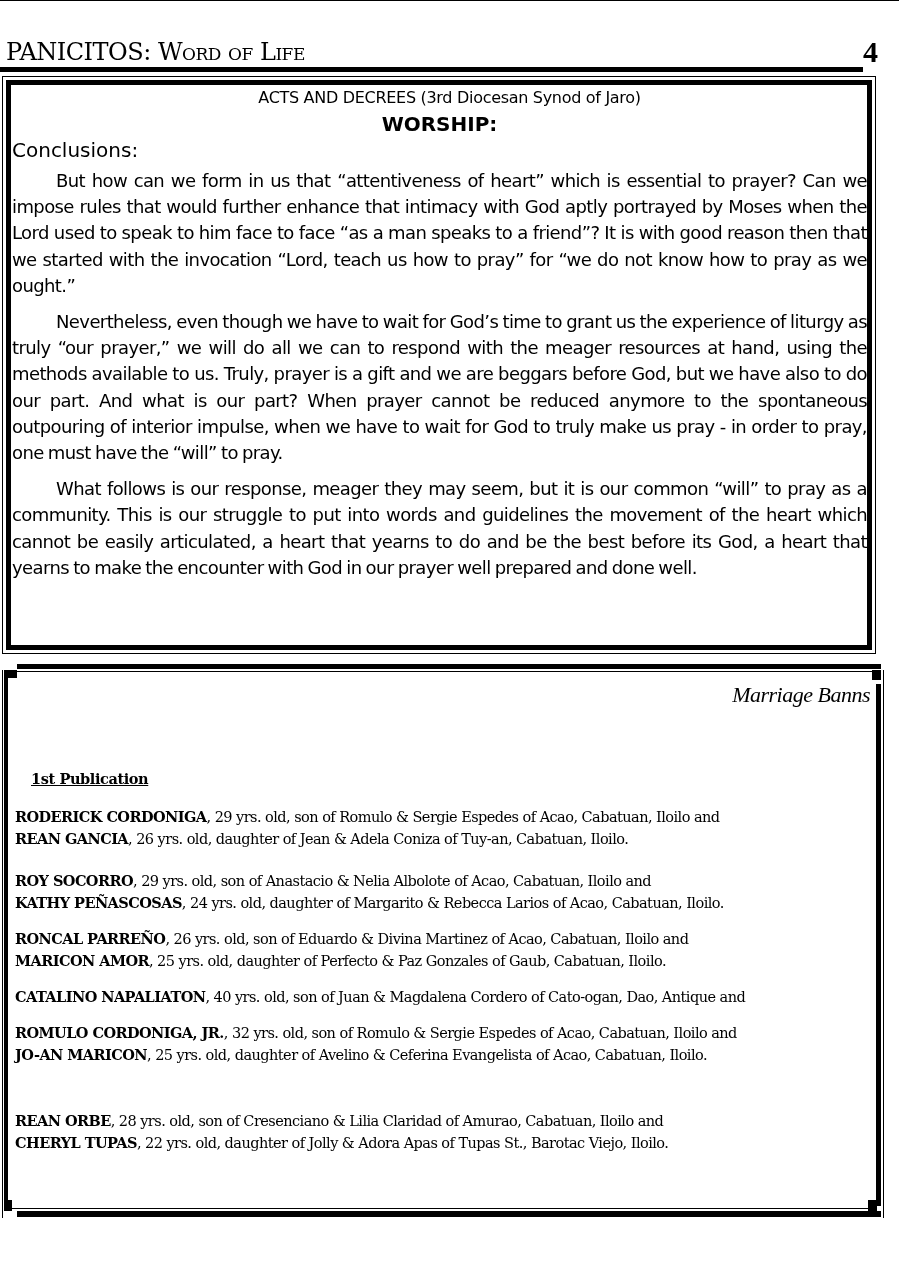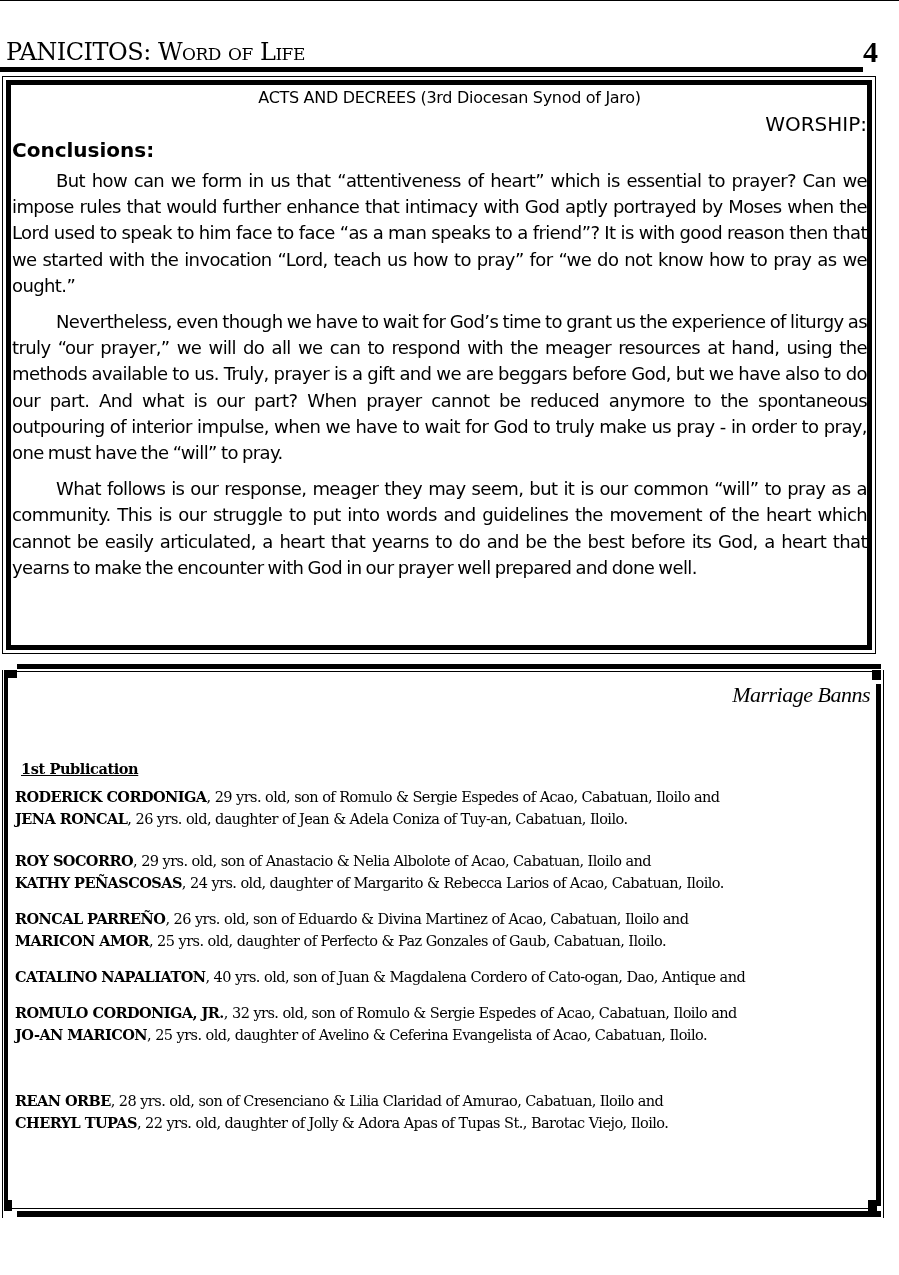--- a/index.html
+++ b/index.html
@@ -81,30 +81,30 @@
     .acts-heading {
       text-align: center;
       font-family: "DejaVu Sans", sans-serif;
       font-size: 16px;
       letter-spacing: -0.3px;
       line-height: 24px;
       margin: 0;
       padding-left: 20px;
     }
     .worship-heading {
-      text-align: right;
+      text-align: center;
+      font-family: "DejaVu Sans", sans-serif;
+      font-weight: bold;
+      font-size: 20px;
+      line-height: 28px;
+      margin: 0;
+    }
+    .conclusions-heading {
       font-family: "DejaVu Sans", sans-serif;
       font-weight: normal;
-      font-size: 20px;
-      line-height: 28px;
-      margin: 0;
-    }
-    .conclusions-heading {
-      font-family: "DejaVu Sans", sans-serif;
-      font-weight: bold;
       font-size: 20px;
       line-height: 24px;
       margin: 0;
     }
     .para {
       font-family: "DejaVu Sans", sans-serif;
       font-size: 18px;
       letter-spacing: -0.6px;
       word-spacing: -1px;
       line-height: 26.2px;
@@ -202,21 +202,21 @@
       line-height: 30px;
       margin: 0;
       letter-spacing: -0.5px;
     }
     .pub-heading {
       font-family: "DejaVu Serif", serif;
       font-weight: bold;
       font-size: 14.5px;
       text-decoration: underline;
       line-height: 22px;
-      margin: 6px;
+      margin: 16px;
       letter-spacing: -0.4px;
     }
     .couple {
       margin: 0;
     }
     .couple-line {
       font-family: "DejaVu Serif", serif;
       font-size: 14.5px;
       line-height: 22px;
       white-space: nowrap;
@@ -263,21 +263,21 @@
 <div class="box2-corner-br"></div>
 
 <div class="box2-content">
   <p class="banns-title">Marriage Banns</p>
 
   <div style="height:42px"></div>
   <p class="pub-heading">1st Publication</p>
 
   <div class="couple">
     <div class="couple-line"><span class="name">RODERICK CORDONIGA</span><span>, 29 yrs. old, son of Romulo &amp; Sergie Espedes of Acao, Cabatuan, Iloilo and</span></div>
-    <div class="couple-line"><span class="name">JENA RONCAL</span><span>, 26 yrs. old, daughter of Jean &amp; Adela Coniza of Tuy-an, Cabatuan, Iloilo.</span></div>
+    <div class="couple-line"><span class="name">REAN GANCIA</span><span>, 26 yrs. old, daughter of Jean &amp; Adela Coniza of Tuy-an, Cabatuan, Iloilo.</span></div>
   </div>
 
   <div style="height:20px"></div>
   <div class="couple">
     <div class="couple-line"><span class="name">ROY SOCORRO</span><span>, 29 yrs. old, son of Anastacio &amp; Nelia Albolote of Acao, Cabatuan, Iloilo and</span></div>
     <div class="couple-line"><span class="name">KATHY PEÑASCOSAS</span><span>, 24 yrs. old, daughter of Margarito &amp; Rebecca Larios of Acao, Cabatuan, Iloilo.</span></div>
   </div>
 
   <div style="height:14px"></div>
   <div class="couple">

